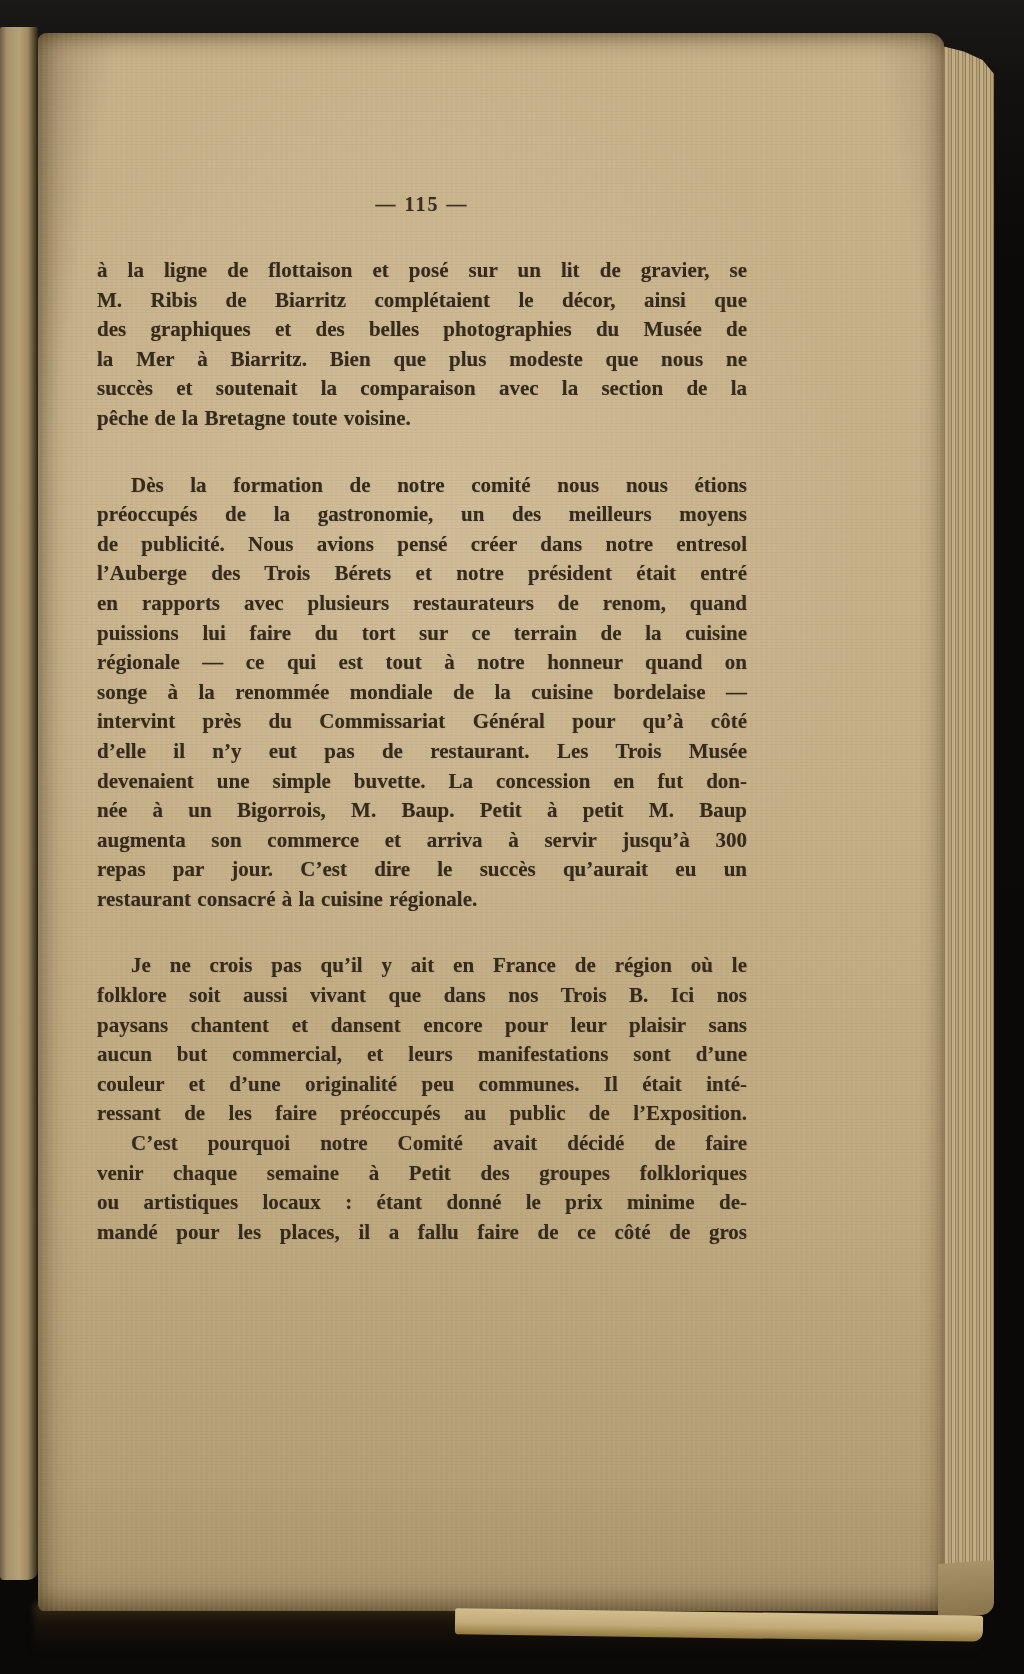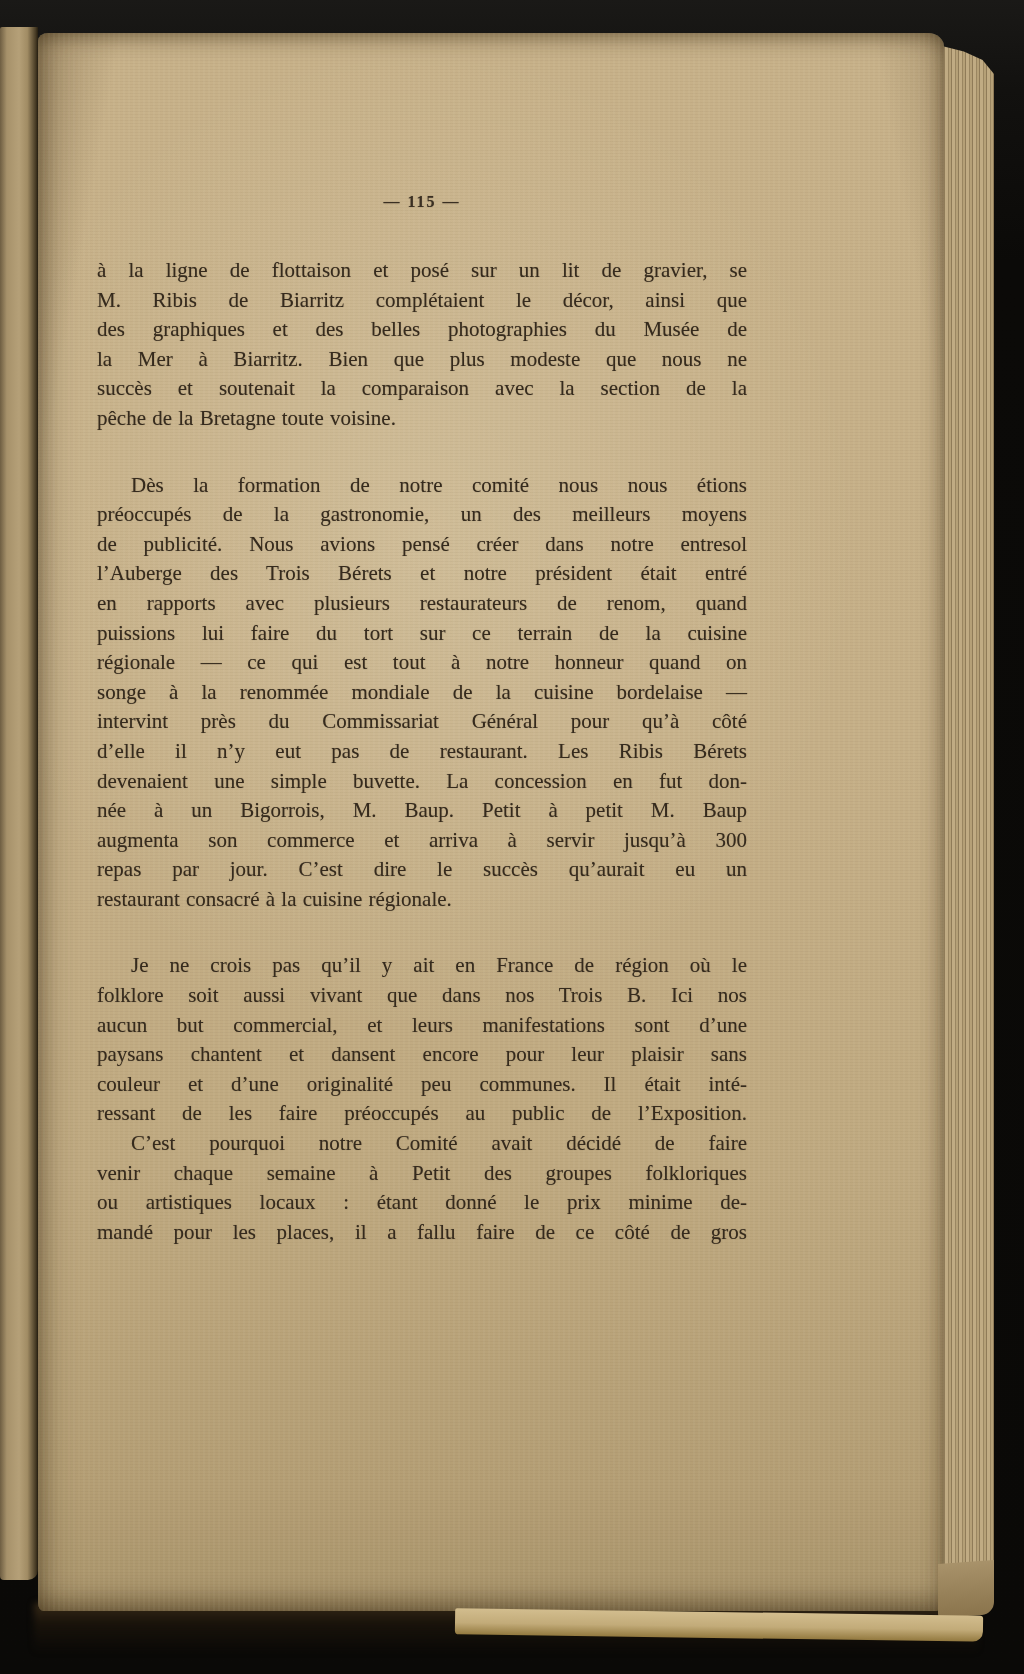--- a/index.html
+++ b/index.html
@@ -35,27 +35,27 @@
   }
   .texture{
     position:absolute;inset:0;border-radius:inherit;pointer-events:none;
     background:
       repeating-linear-gradient(180deg, rgba(110,90,60,0.06) 0 1px, rgba(0,0,0,0) 1px 3px),
       repeating-linear-gradient(90deg, rgba(255,255,240,0.04) 0 2px, rgba(0,0,0,0) 2px 5px);
   }
   .page-number{
     position:absolute;left:59px;top:161px;width:650px;
     text-align:center;
-    font-weight:700;font-size:16px;line-height:1;
+    font-weight:700;font-size:20px;line-height:1;
     letter-spacing:2px;color:#3a2f22;
     text-shadow:0 0 1px rgba(53,42,29,0.35);
   }
   .text-block{
     position:absolute;left:59px;top:223px;width:650px;
-    font-weight:400;font-size:21px;color:#352a1d;
+    font-weight:700;font-size:21px;color:#352a1d;
   }
   .line{
     line-height:29.6px;height:29.6px;
     text-shadow:0 0 1px rgba(53,42,29,0.35);
     word-spacing:1px;
   }
   .just{text-align:justify;text-align-last:justify;}
   .indent{text-indent:34px;}
   .gap{margin-top:37px;}
   
@@ -108,32 +108,32 @@
         <div class="para gap">
           <div class="line just indent">Dès la formation de notre comité nous nous étions</div>
           <div class="line just">préoccupés de la gastronomie, un des meilleurs moyens</div>
           <div class="line just">de publicité. Nous avions pensé créer dans notre entresol</div>
           <div class="line just">l’Auberge des Trois Bérets et notre président était entré</div>
           <div class="line just">en rapports avec plusieurs restaurateurs de renom, quand</div>
           <div class="line just">puissions lui faire du tort sur ce terrain de la cuisine</div>
           <div class="line just">régionale — ce qui est tout à notre honneur quand on</div>
           <div class="line just">songe à la renommée mondiale de la cuisine bordelaise —</div>
           <div class="line just">intervint près du Commissariat Général pour qu’à côté</div>
-          <div class="line just">d’elle il n’y eut pas de restaurant. Les Ribis Bérets</div>
+          <div class="line just">d’elle il n’y eut pas de restaurant. Les Trois Musée</div>
           <div class="line just">devenaient une simple buvette. La concession en fut don-</div>
           <div class="line just">née à un Bigorrois, M. Baup. Petit à petit M. Baup</div>
           <div class="line just">augmenta son commerce et arriva à servir jusqu’à 300</div>
           <div class="line just">repas par jour. C’est dire le succès qu’aurait eu un</div>
           <div class="line">restaurant consacré à la cuisine régionale.</div>
         </div>
         <div class="para gap">
           <div class="line just indent">Je ne crois pas qu’il y ait en France de région où le</div>
           <div class="line just">folklore soit aussi vivant que dans nos Trois B. Ici nos</div>
+          <div class="line just">paysans chantent et dansent encore pour leur plaisir sans</div>
           <div class="line just">aucun but commercial, et leurs manifestations sont d’une</div>
-          <div class="line just">paysans chantent et dansent encore pour leur plaisir sans</div>
           <div class="line just">couleur et d’une originalité peu communes. Il était inté-</div>
           <div class="line just">ressant de les faire préoccupés au public de l’Exposition.</div>
         </div>
         <div class="para">
           <div class="line just indent">C’est pourquoi notre Comité avait décidé de faire</div>
           <div class="line just">venir chaque semaine à Petit des groupes folkloriques</div>
           <div class="line just">ou artistiques locaux : étant donné le prix minime de-</div>
           <div class="line just">mandé pour les places, il a fallu faire de ce côté de gros</div>
         </div>
       </div>

